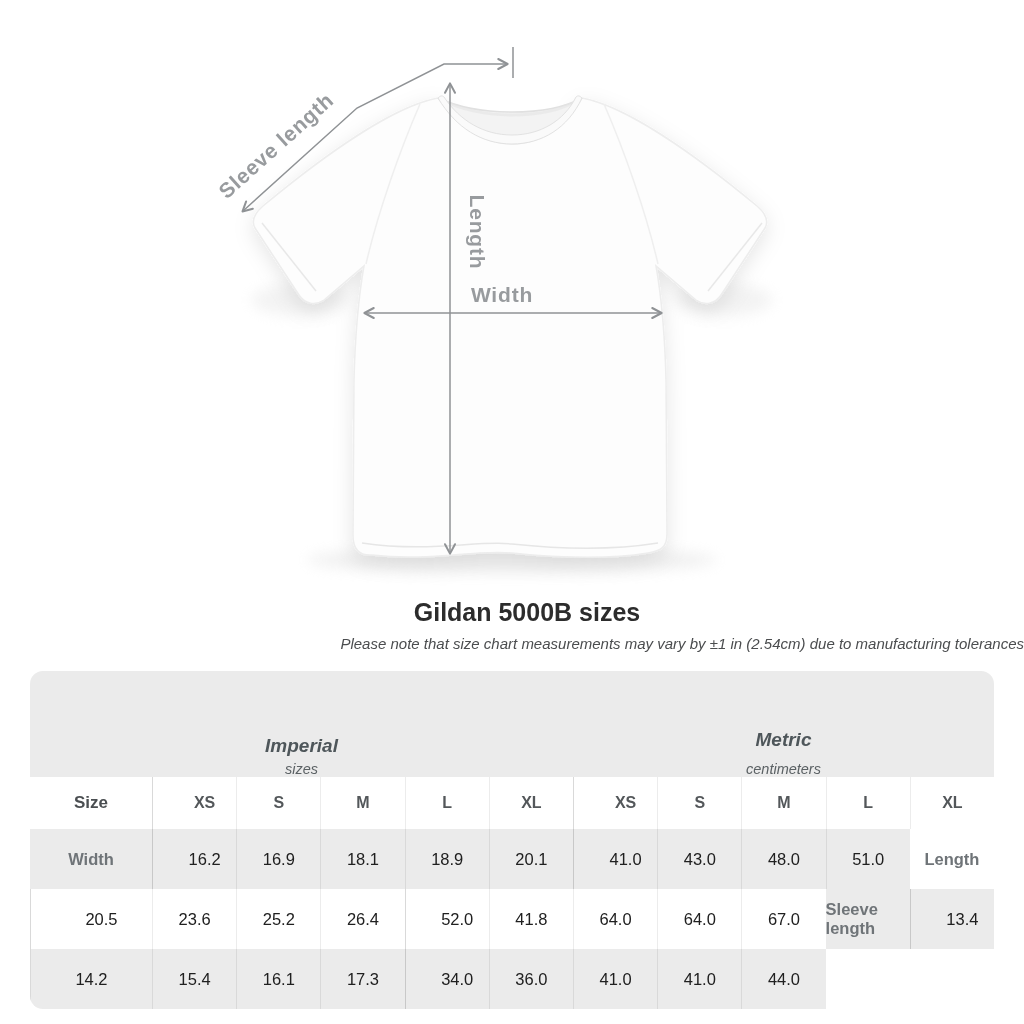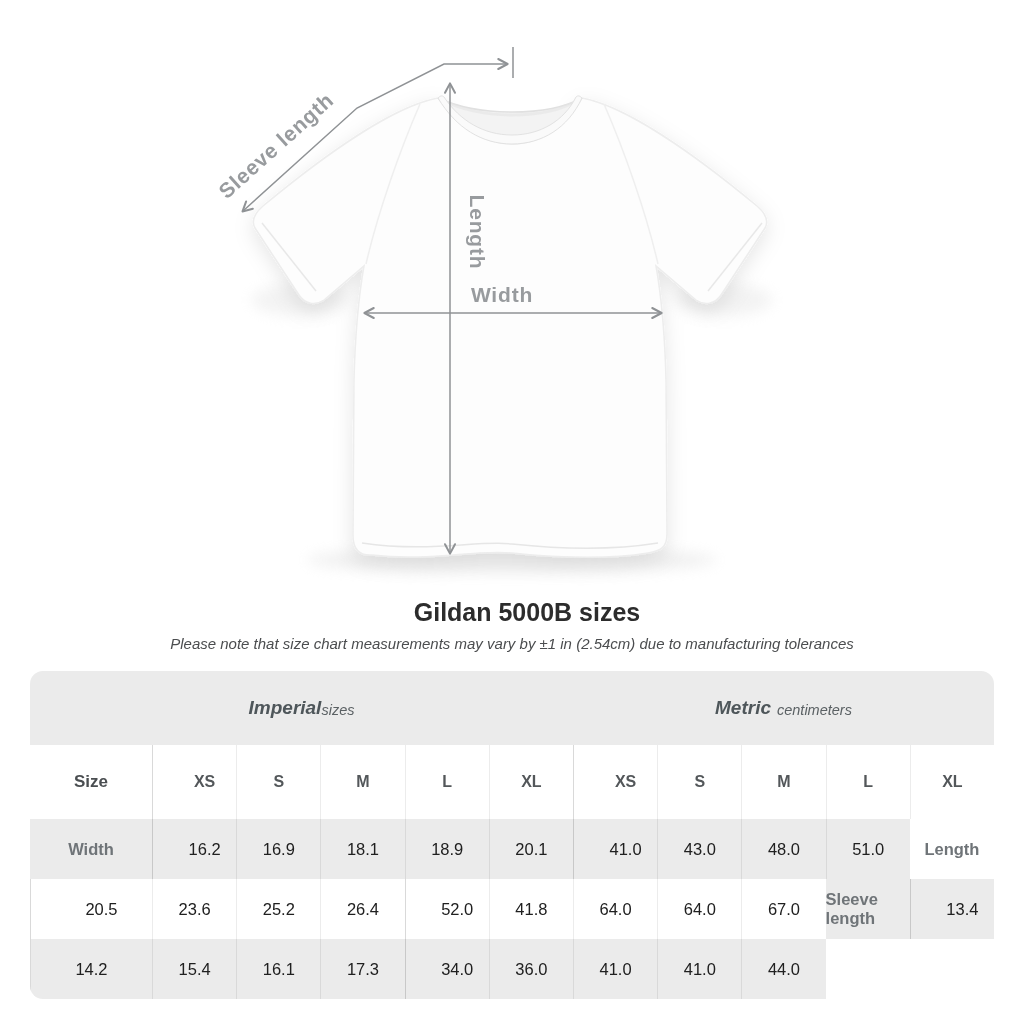--- a/index.html
+++ b/index.html
@@ -8,35 +8,35 @@
 
   .page { width: 1024px; height: 1024px; background: #fff; }
 
   
   .diagram { width: 1024px; height: 592px; position: relative; }
   .diagram svg { display: block; width: 1024px; height: 592px; }
   .ann-text { font-weight: bold; font-size: 21px; letter-spacing: 0.8px; fill: #989b9e; }
 
   
   .title { text-align: center; font-size: 25px; font-weight: bold; color: #2c2c2c; margin: 6px 0 0; padding-left: 30px; }
-  .subtitle { text-align: center; font-style: italic; font-size: 15px; color: #4b4d4f; margin: 8px 0 0; }
+  .subtitle { text-align: right; font-style: italic; font-size: 15px; color: #4b4d4f; margin: 8px 0 0; }
 
   
   .table-wrap { margin: 19px 30px 0 30px; border-radius: 13px; overflow: hidden; }
   .size-table { display: grid; grid-template-columns: 122px repeat(10, 1fr); width: 964px; }
 
-  .band { height: 74px; background: #ebebeb; display: flex; flex-direction: row;
-          align-items: center; justify-content: center; }
+  .band { height: 106px; background: #ebebeb; display: flex; flex-direction: column;
+          align-items: center; justify-content: flex-end; }
   .band.left  { grid-column: 1 / 7; }
   .band.right { grid-column: 7 / 12; gap: 6px; }
   .band-label { font-size: 19px; font-weight: bold; font-style: italic; color: #4e565a; }
   .band-sub   { font-size: 14.5px; font-style: italic; color: #5b6164; margin-top: 4px; }
 
   .cell { display: flex; align-items: center; justify-content: center; }
-  .hcell { height: 74px; background: #ffffff; font-size: 16px; font-weight: bold; color: #53575a; }
+  .hcell { height: 52px; background: #ffffff; font-size: 16px; font-weight: bold; color: #53575a; }
   .hcell.size-head { font-size: 17px; color: #4a4e51; }
   .dcell { height: 60px; font-size: 16.5px; color: #202020; }
   .row-label { font-weight: bold; color: #6f7478; font-size: 16.5px; }
   .row-odd  { background: #ebebeb; }
   .row-even { background: #ffffff; }
   .sep { border-left: 1px solid rgba(0,0,0,0.075); }
   .sep-strong { border-left: 1px solid rgba(0,0,0,0.15); padding-left: 20px; }
 </style>
 </head>
 <body>

